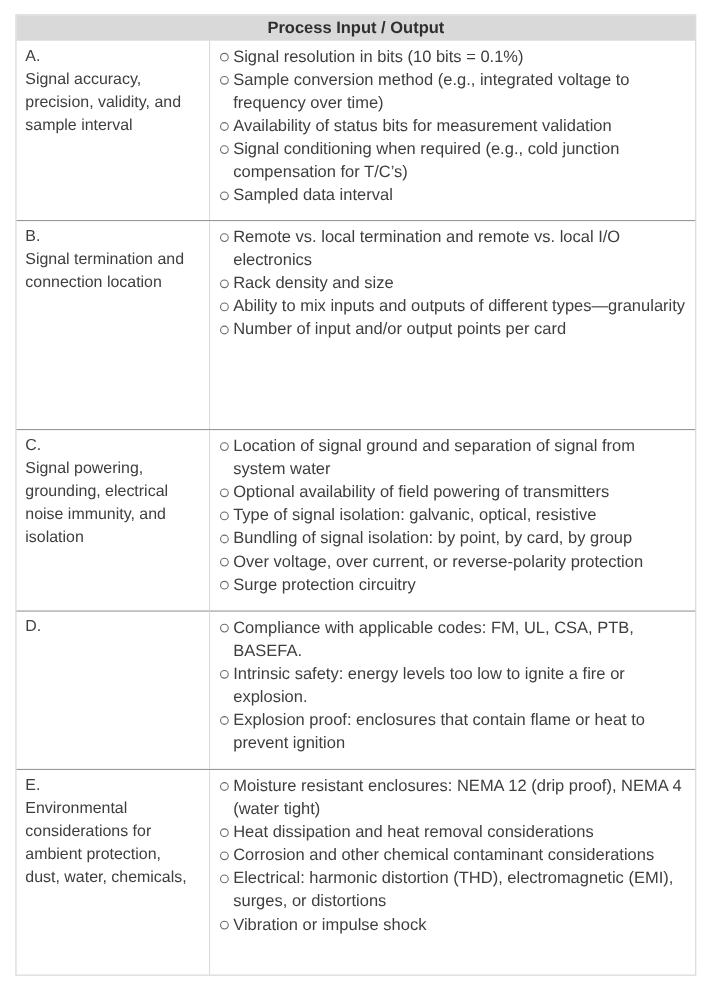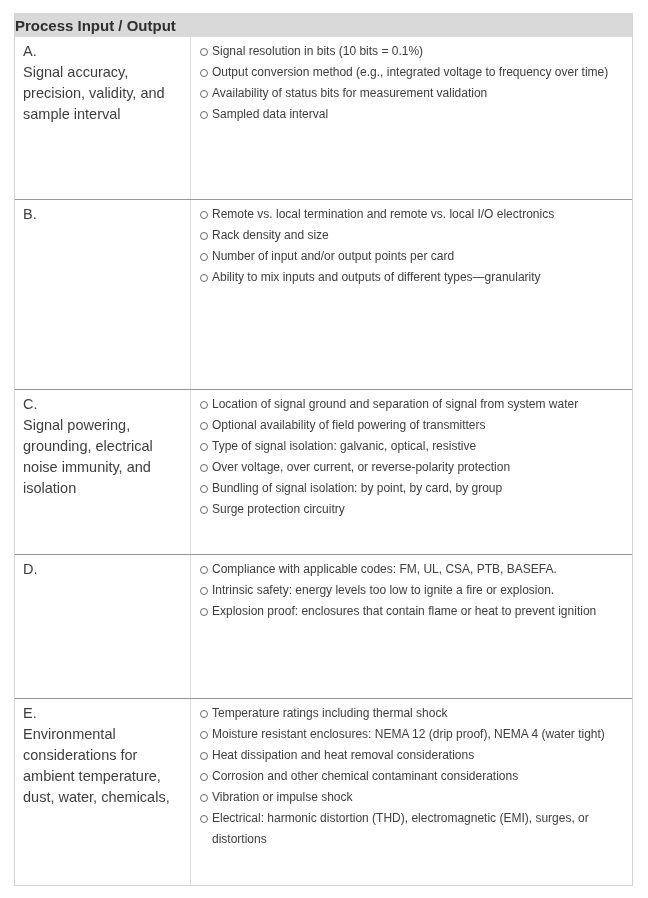--- a/index.html
+++ b/index.html
@@ -20,20 +20,21 @@
     left: 14px;
     top: 13px;
     width: 619px;
     border: 1px solid #d5d5d5;
     color: #3e3e3e;
   }
   .table-header {
     height: 23px;
     line-height: 23px;
     background: #d9d9d9;
+    text-align: center;
     font-weight: bold;
     font-size: 15px;
     color: #2f2f2f;
   }
   .body-row {
     display: flex;
     align-items: stretch;
   }
   .body-row + .body-row {
     border-top: 1px solid #979797;
@@ -49,21 +50,21 @@
     border-right: 1px solid #dcdcdc;
     padding: 4px 8px 12px 8px;
     font-size: 14.5px;
     line-height: 21px;
   }
   .cell-left .letter { display: block; }
   .cell-left .label { display: block; max-width: 152px; }
   .cell-right {
     flex: 1 1 auto;
     padding: 4px 5px 12px 8px;
-    font-size: 12px;
+    font-size: 15px;
     line-height: 21px;
   }
   .bullet {
     display: flex;
     align-items: flex-start;
   }
   .marker {
     flex: 0 0 13px;
     display: block;
     position: relative;
@@ -94,53 +95,58 @@
         <span class="letter">A.</span>
         <span class="label">Signal accuracy, precision, validity, and sample interval</span>
       </div>
       <div class="cell-right">
         <div class="bullet">
             <span class="marker"></span>
             <span class="text">Signal resolution in bits (10 bits = 0.1%)</span>
           </div>
         <div class="bullet">
             <span class="marker"></span>
-            <span class="text">Output conversion method (e.g., integrated voltage to frequency over time)</span>
+            <span class="text">Sample conversion method (e.g., integrated voltage to frequency over time)</span>
           </div>
         <div class="bullet">
             <span class="marker"></span>
             <span class="text">Availability of status bits for measurement validation</span>
           </div>
         <div class="bullet">
             <span class="marker"></span>
+            <span class="text">Signal conditioning when required (e.g., cold junction compensation for T/C’s)</span>
+          </div>
+        <div class="bullet">
+            <span class="marker"></span>
             <span class="text">Sampled data interval</span>
           </div>
       </div>
     </div>
 
     <div class="body-row row-b">
       <div class="cell-left">
         <span class="letter">B.</span>
+        <span class="label">Signal termination and connection location</span>
       </div>
       <div class="cell-right">
         <div class="bullet">
             <span class="marker"></span>
             <span class="text">Remote vs. local termination and remote vs. local I/O electronics</span>
           </div>
         <div class="bullet">
             <span class="marker"></span>
             <span class="text">Rack density and size</span>
           </div>
         <div class="bullet">
             <span class="marker"></span>
+            <span class="text">Ability to mix inputs and outputs of different types—granularity</span>
+          </div>
+        <div class="bullet">
+            <span class="marker"></span>
             <span class="text">Number of input and/or output points per card</span>
-          </div>
-        <div class="bullet">
-            <span class="marker"></span>
-            <span class="text">Ability to mix inputs and outputs of different types—granularity</span>
           </div>
       </div>
     </div>
 
     <div class="body-row row-c">
       <div class="cell-left">
         <span class="letter">C.</span>
         <span class="label">Signal powering, grounding, electrical noise immunity, and isolation</span>
       </div>
       <div class="cell-right">
@@ -151,28 +157,28 @@
         <div class="bullet">
             <span class="marker"></span>
             <span class="text">Optional availability of field powering of transmitters</span>
           </div>
         <div class="bullet">
             <span class="marker"></span>
             <span class="text">Type of signal isolation: galvanic, optical, resistive</span>
           </div>
         <div class="bullet">
             <span class="marker"></span>
+            <span class="text">Bundling of signal isolation: by point, by card, by group</span>
+          </div>
+        <div class="bullet">
+            <span class="marker"></span>
             <span class="text">Over voltage, over current, or reverse-polarity protection</span>
           </div>
         <div class="bullet">
             <span class="marker"></span>
-            <span class="text">Bundling of signal isolation: by point, by card, by group</span>
-          </div>
-        <div class="bullet">
-            <span class="marker"></span>
             <span class="text">Surge protection circuitry</span>
           </div>
       </div>
     </div>
 
     <div class="body-row row-d">
       <div class="cell-left">
         <span class="letter">D.</span>
       </div>
       <div class="cell-right">
@@ -187,44 +193,40 @@
         <div class="bullet">
             <span class="marker"></span>
             <span class="text">Explosion proof: enclosures that contain flame or heat to prevent ignition</span>
           </div>
       </div>
     </div>
 
     <div class="body-row row-e">
       <div class="cell-left">
         <span class="letter">E.</span>
-        <span class="label">Environmental considerations for ambient temperature, dust, water, chemicals,</span>
-      </div>
-      <div class="cell-right">
-        <div class="bullet">
-            <span class="marker"></span>
-            <span class="text">Temperature ratings including thermal shock</span>
-          </div>
+        <span class="label">Environmental considerations for ambient protection, dust, water, chemicals,</span>
+      </div>
+      <div class="cell-right">
         <div class="bullet">
             <span class="marker"></span>
             <span class="text">Moisture resistant enclosures: NEMA 12 (drip proof), NEMA 4 (water tight)</span>
           </div>
         <div class="bullet">
             <span class="marker"></span>
             <span class="text">Heat dissipation and heat removal considerations</span>
           </div>
         <div class="bullet">
             <span class="marker"></span>
             <span class="text">Corrosion and other chemical contaminant considerations</span>
           </div>
         <div class="bullet">
             <span class="marker"></span>
+            <span class="text">Electrical: harmonic distortion (THD), electromagnetic (EMI), surges, or distortions</span>
+          </div>
+        <div class="bullet">
+            <span class="marker"></span>
             <span class="text">Vibration or impulse shock</span>
-          </div>
-        <div class="bullet">
-            <span class="marker"></span>
-            <span class="text">Electrical: harmonic distortion (THD), electromagnetic (EMI), surges, or distortions</span>
           </div>
       </div>
     </div>
 
   </div>
 </div>
 
 </body></html>

